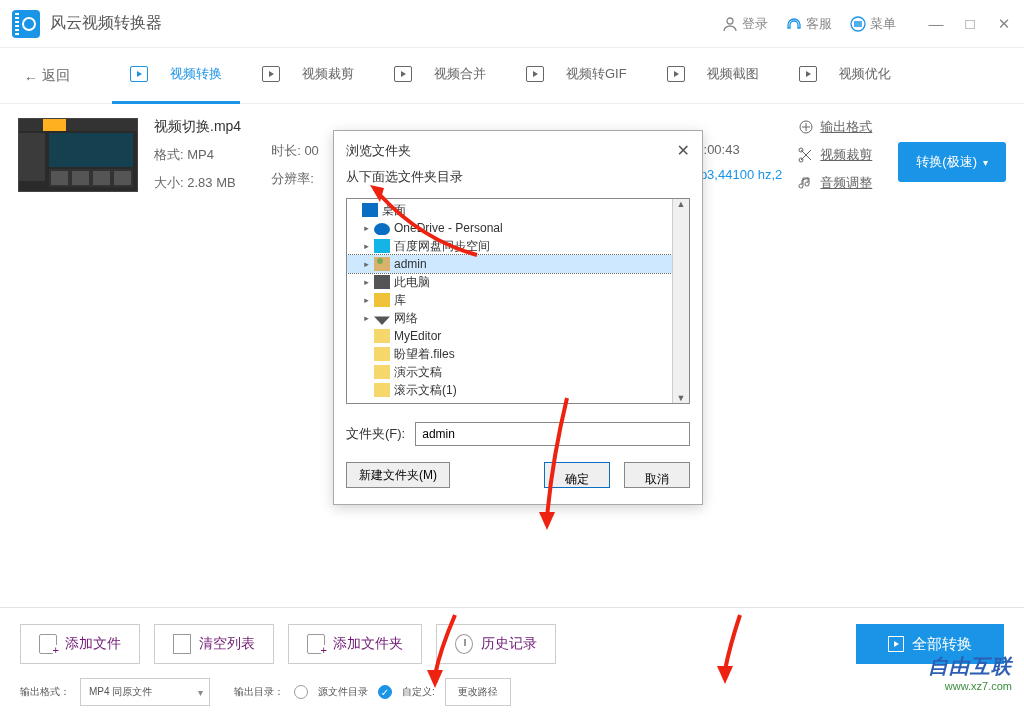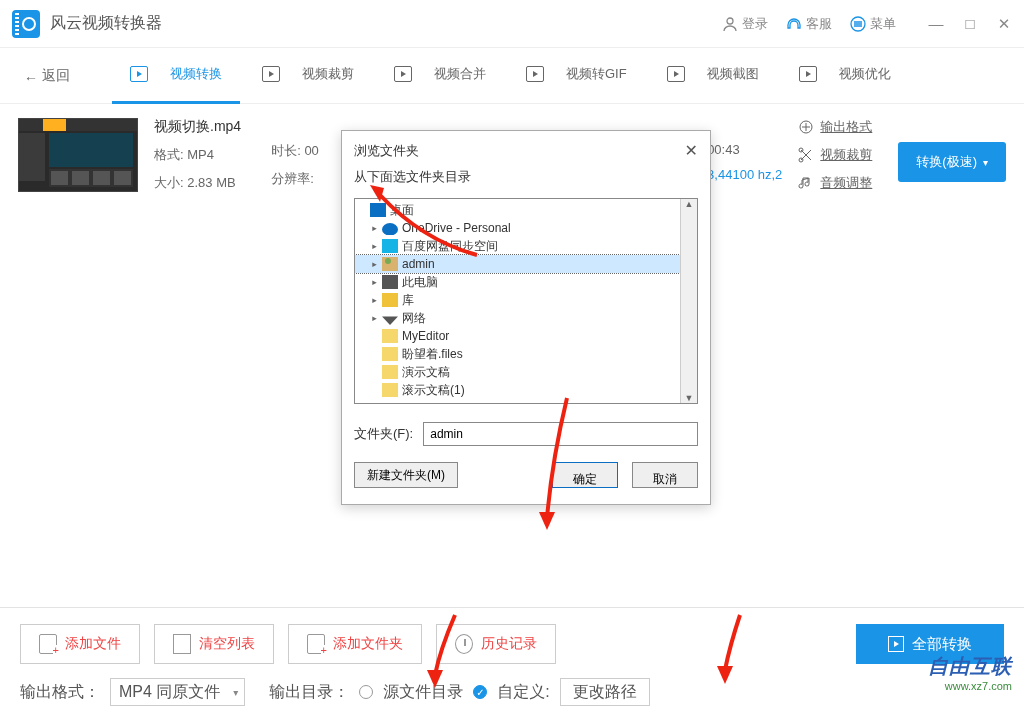--- a/index.html
+++ b/index.html
@@ -40,42 +40,42 @@
 .file-right { display: flex; flex-direction: column; gap: 10px; color: #666; align-items: flex-start; margin-left: auto; padding-right:10px;}
 .fr-item { display:flex; align-items:center; gap:6px; text-decoration: underline; cursor:pointer;}
 .fr-icon { width:16px; height:16px; display:inline-block; }
 .convert-btn { background: #1a94e6; color: #fff; height: 40px; padding: 0 18px; display: flex; align-items: center; gap: 6px; border-radius: 3px; cursor: pointer; white-space:nowrap;}
 .convert-btn::after { content:'▾'; font-size:10px; }
 .audio-link{ color:#1a94e6; }
 
 
 .bottom { position: absolute; left: 0; right: 0; bottom: 0; border-top: 1px solid #e3e3e3; padding: 16px 20px 14px; background:#fff;}
 .bottom-row1 { display: flex; align-items: center; gap: 14px; margin-bottom: 14px; }
-.btn { height: 40px; border: 1px solid #ccc; background: #fff; display: flex; align-items: center; gap: 8px; padding: 0 18px; color: #ef4444; cursor: pointer; font-size: 14px;}
+.btn { height: 40px; border: 1px solid #ccc; background: #fff; display: flex; align-items: center; gap: 8px; padding: 0 18px; color: #701a75; cursor: pointer; font-size: 14px;}
 .btn-icon { width: 18px; height: 20px; border:1.5px solid #999; border-radius:2px; position:relative;}
 .btn-icon.add::after{content:'+'; position:absolute; right:-3px; bottom:-3px; font-size:11px; background:#fff; line-height:1;}
 .btn-icon.trash{border:none; display:flex; flex-direction:column;}
 .btn-icon.trash::before{content:''; height:3px; border:1.5px solid #999; border-bottom:none;}
 .btn-icon.trash::after{content:''; flex:1; border:1.5px solid #999; border-top:none;}
 .btn-icon.clock{border-radius:50%;}
 .btn-icon.clock::after{content:''; position:absolute; left:50%; top:20%; width:1.5px; height:40%; background:#999;}
 .convert-all { margin-left: auto; background: #1a94e6; color: #fff; border: none; padding: 0 32px; font-size: 15px;}
 .convert-all .pi{width:16px;height:16px;border:1.5px solid #fff;display:inline-flex;align-items:center;justify-content:center;}
 .convert-all .pi::after{content:'';border-left:5px solid #fff;border-top:3px solid transparent;border-bottom:3px solid transparent;margin-left:1px;}
-.bottom-row2 { display: flex; align-items: center; gap: 10px; color: #555; font-size: 16px;}
+.bottom-row2 { display: flex; align-items: center; gap: 10px; color: #555; font-size: 10px;}
 .select { border: 1px solid #ccc; height: 28px; padding: 0 24px 0 8px; display: flex; align-items: center; position: relative; min-width: 130px; cursor:pointer;}
 .select::after { content:'▾'; position:absolute; right:6px; color:#888; font-size:10px;}
 .radio { width: 14px; height: 14px; border: 1.5px solid #999; border-radius: 50%; display: inline-flex; align-items: center; justify-content: center; cursor:pointer;}
 .radio.checked { background: #1a94e6; border-color: #1a94e6; }
 .radio.checked::after { content:'✓'; color:#fff; font-size:10px; }
 .path-input { border:1px solid #ccc; height:28px; padding:0 6px; width:160px; display:flex; align-items:center; overflow:hidden; white-space:nowrap;}
 .change-path{ border:1px solid #ccc; height:28px; padding:0 12px; display:flex; align-items:center; cursor:pointer;}
 
 
-.modal { position: absolute; left: 341px; top: 130px; width: 370px; background: #fff; border: 1px solid #aaa; box-shadow: 0 3px 12px rgba(0,0,0,0.18); }
+.modal { position: absolute; left: 333px; top: 130px; width: 370px; background: #fff; border: 1px solid #aaa; box-shadow: 0 3px 12px rgba(0,0,0,0.18); }
 .modal-head { display: flex; justify-content: space-between; align-items: center; padding: 10px 12px 6px; font-size: 13px;}
 .modal-close { cursor: pointer; font-size: 16px; color: #555;}
 .modal-sub { padding: 2px 12px 12px; font-size: 13px;}
 .tree-box { margin: 0 12px; border: 1px solid #888; height: 206px; background:#fff; display:flex;}
 .tree { flex:1; overflow:auto; padding: 2px 0; font-size: 12px;}
 .tree-item { display: flex; align-items: center; height: 18px; padding-left: 2px; gap: 2px; white-space:nowrap;}
 .tree-item.selected { background: #cde8ff; outline: 1px dotted #666; }
 .caret { width: 11px; text-align: center; color: #666; font-size: 9px; cursor:pointer;}
 .ticon { width: 16px; height: 14px; margin-right: 2px; display:inline-block;}
 .ti-desktop{background:#0a6fc2;}

